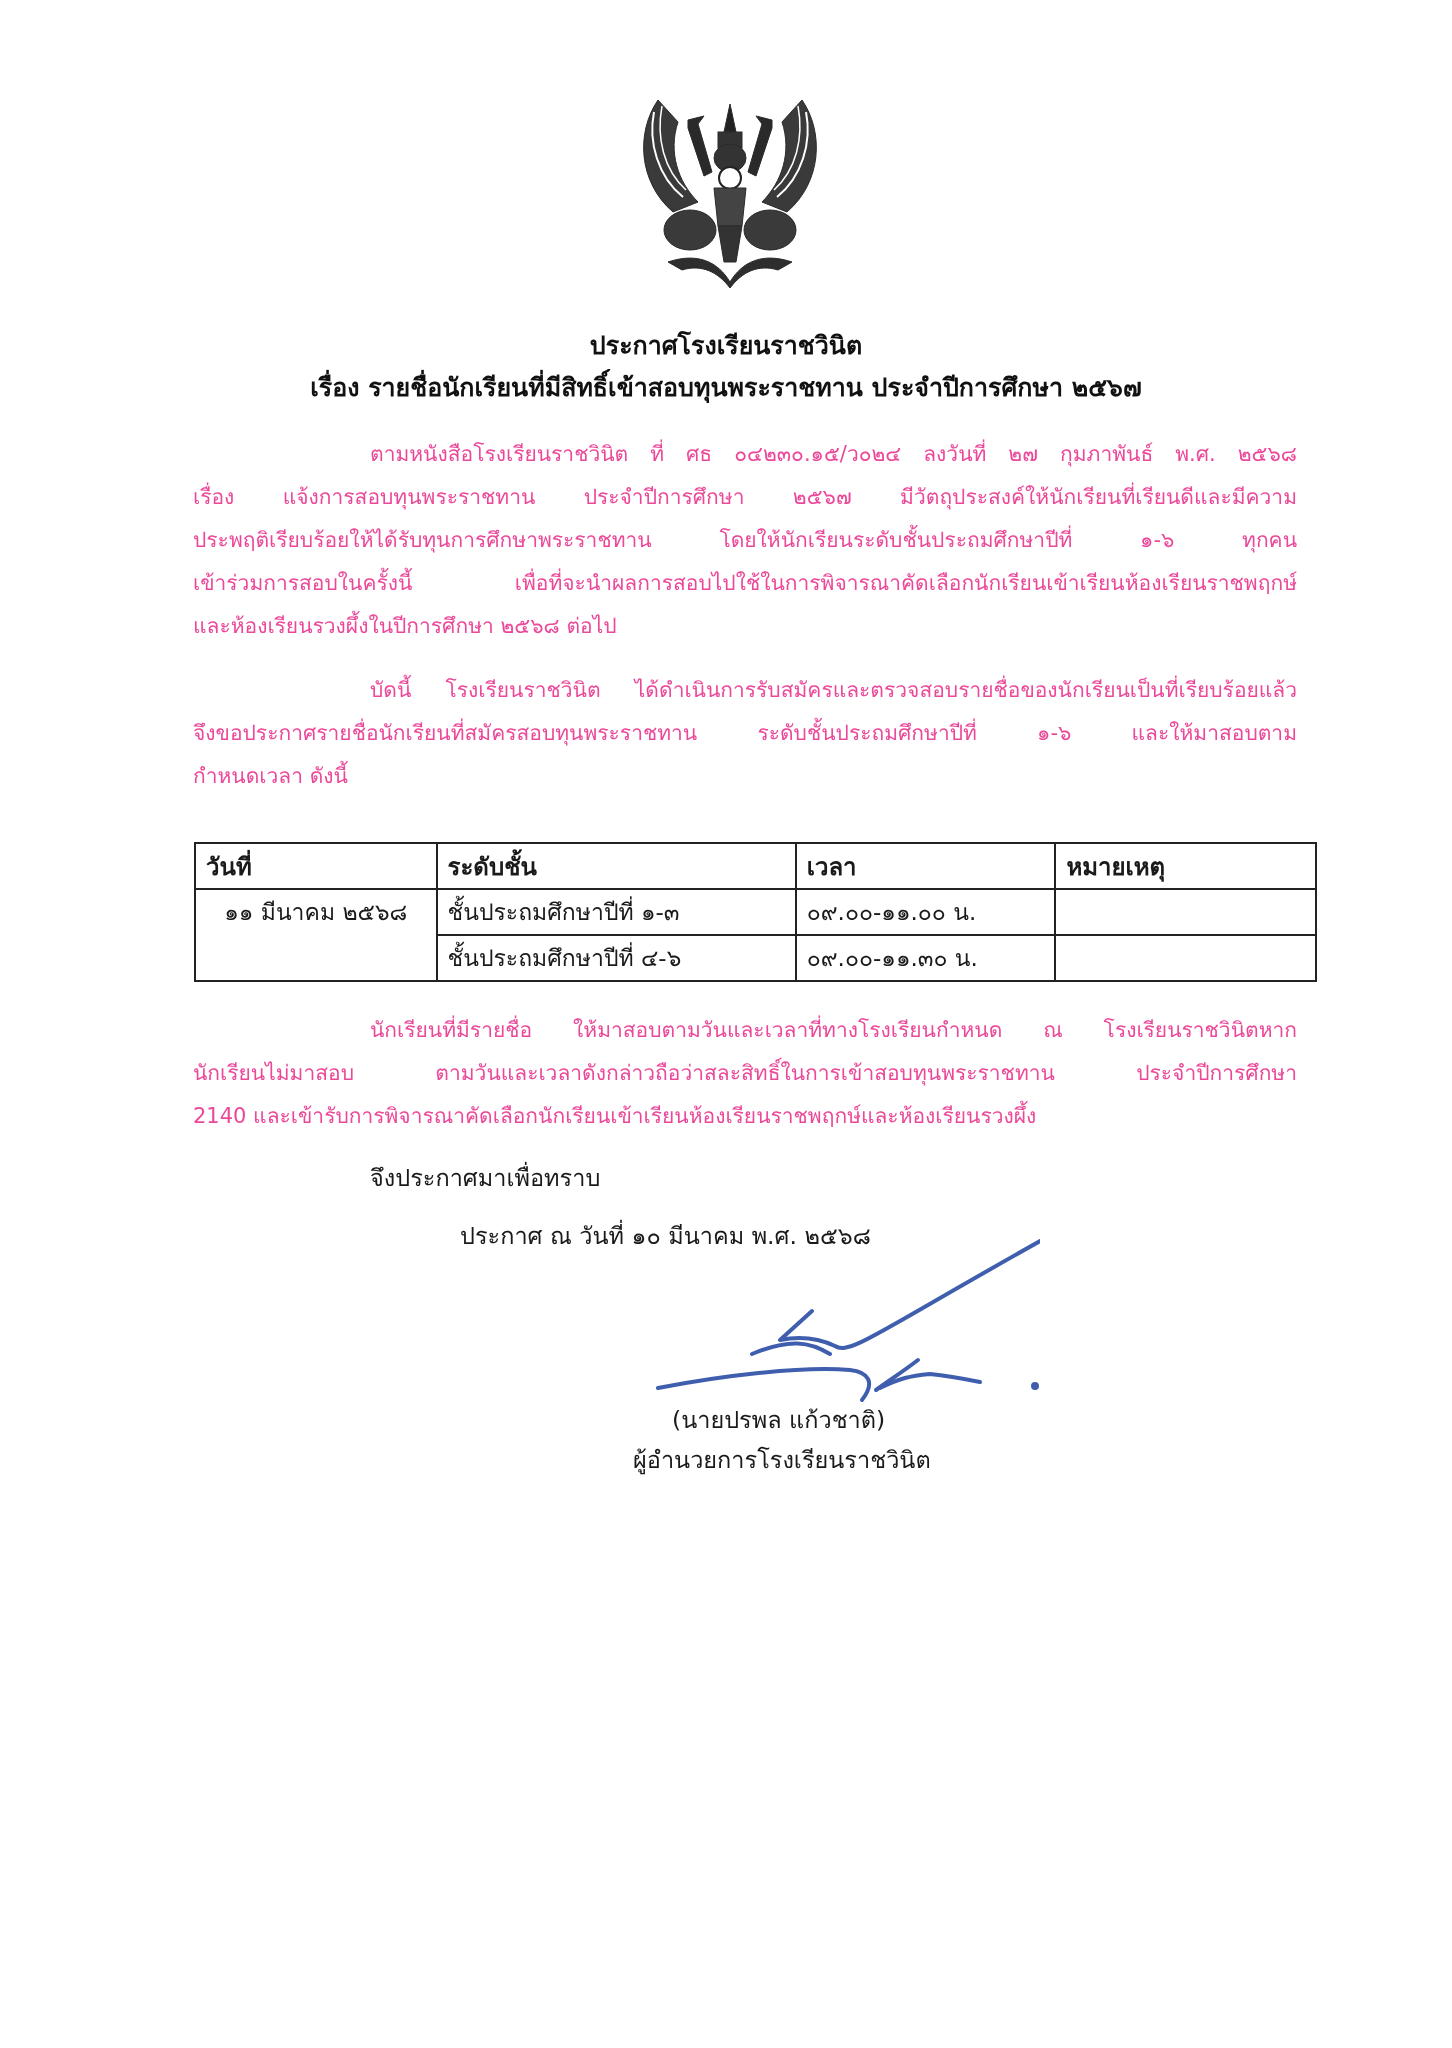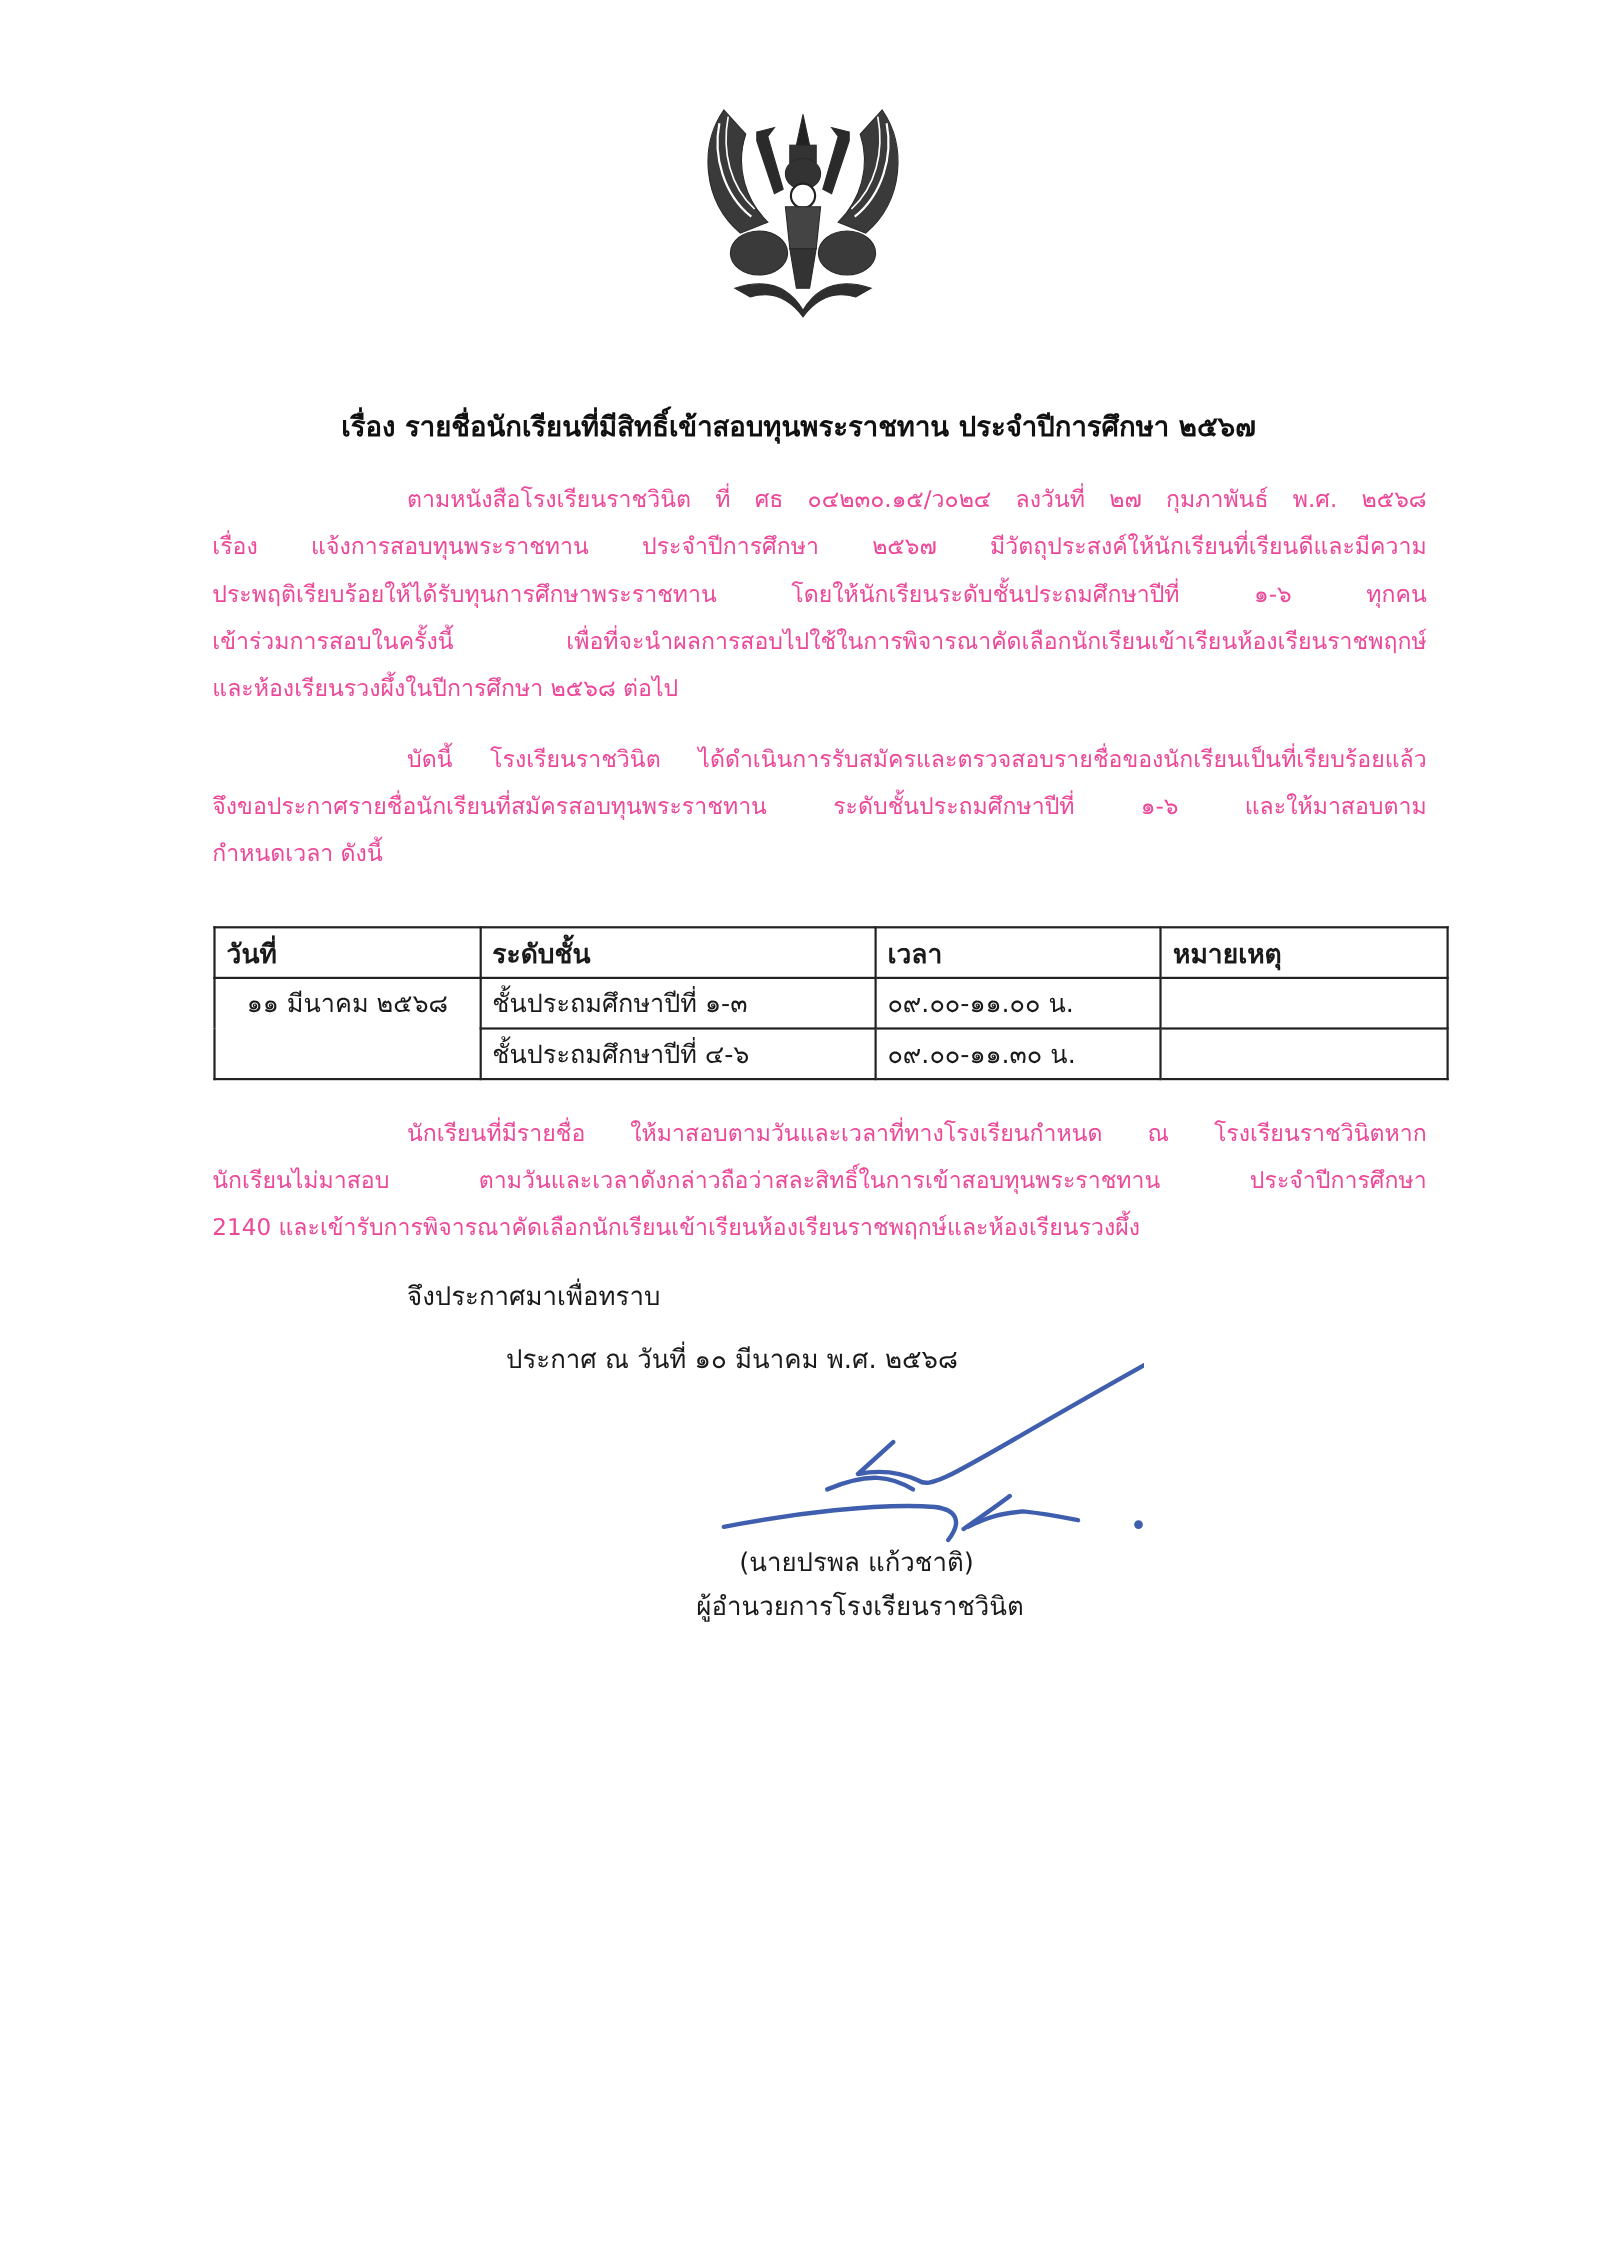--- a/index.html
+++ b/index.html
@@ -57,20 +57,21 @@
       <path d="M86 96 L118 96 L114 134 L90 134 Z" fill="#444"></path>
 
       <ellipse cx="62" cy="138" rx="26" ry="20" fill="#3a3a3a"></ellipse>
       <ellipse cx="142" cy="138" rx="26" ry="20" fill="#3a3a3a"></ellipse>
 
       <path d="M90 134 L114 134 L108 170 L96 170 Z" fill="#333"></path>
       <path d="M40 170 C70 160 90 170 102 190 C114 170 134 160 164 170 L150 178 C130 172 114 180 102 196 C90 180 74 172 54 178 Z" fill="#2e2e2e"></path>
     </g>
   </svg>
 
+  <div class="title l1">ประกาศโรงเรียนราชวินิต</div>
   <div class="title l2">เรื่อง รายชื่อนักเรียนที่มีสิทธิ์เข้าสอบทุนพระราชทาน ประจำปีการศึกษา ๒๕๖๗</div>
 
   <div>
     <div class="line just ind" style="top:434px">ตามหนังสือโรงเรียนราชวินิต ที่ ศธ ๐๔๒๓๐.๑๕/ว๐๒๔ ลงวันที่ ๒๗ กุมภาพันธ์ พ.ศ. ๒๕๖๘</div>
     <div class="line just" style="top:477px">เรื่อง แจ้งการสอบทุนพระราชทาน ประจำปีการศึกษา ๒๕๖๗ มีวัตถุประสงค์ให้นักเรียนที่เรียนดีและมีความ</div>
     <div class="line just" style="top:520px">ประพฤติเรียบร้อยให้ได้รับทุนการศึกษาพระราชทาน โดยให้นักเรียนระดับชั้นประถมศึกษาปีที่ ๑-๖ ทุกคน</div>
     <div class="line just" style="top:563px">เข้าร่วมการสอบในครั้งนี้ เพื่อที่จะนำผลการสอบไปใช้ในการพิจารณาคัดเลือกนักเรียนเข้าเรียนห้องเรียนราชพฤกษ์</div>
     <div class="line plain" style="top:606px">และห้องเรียนรวงผึ้งในปีการศึกษา ๒๕๖๘ ต่อไป</div>
   </div>
 

